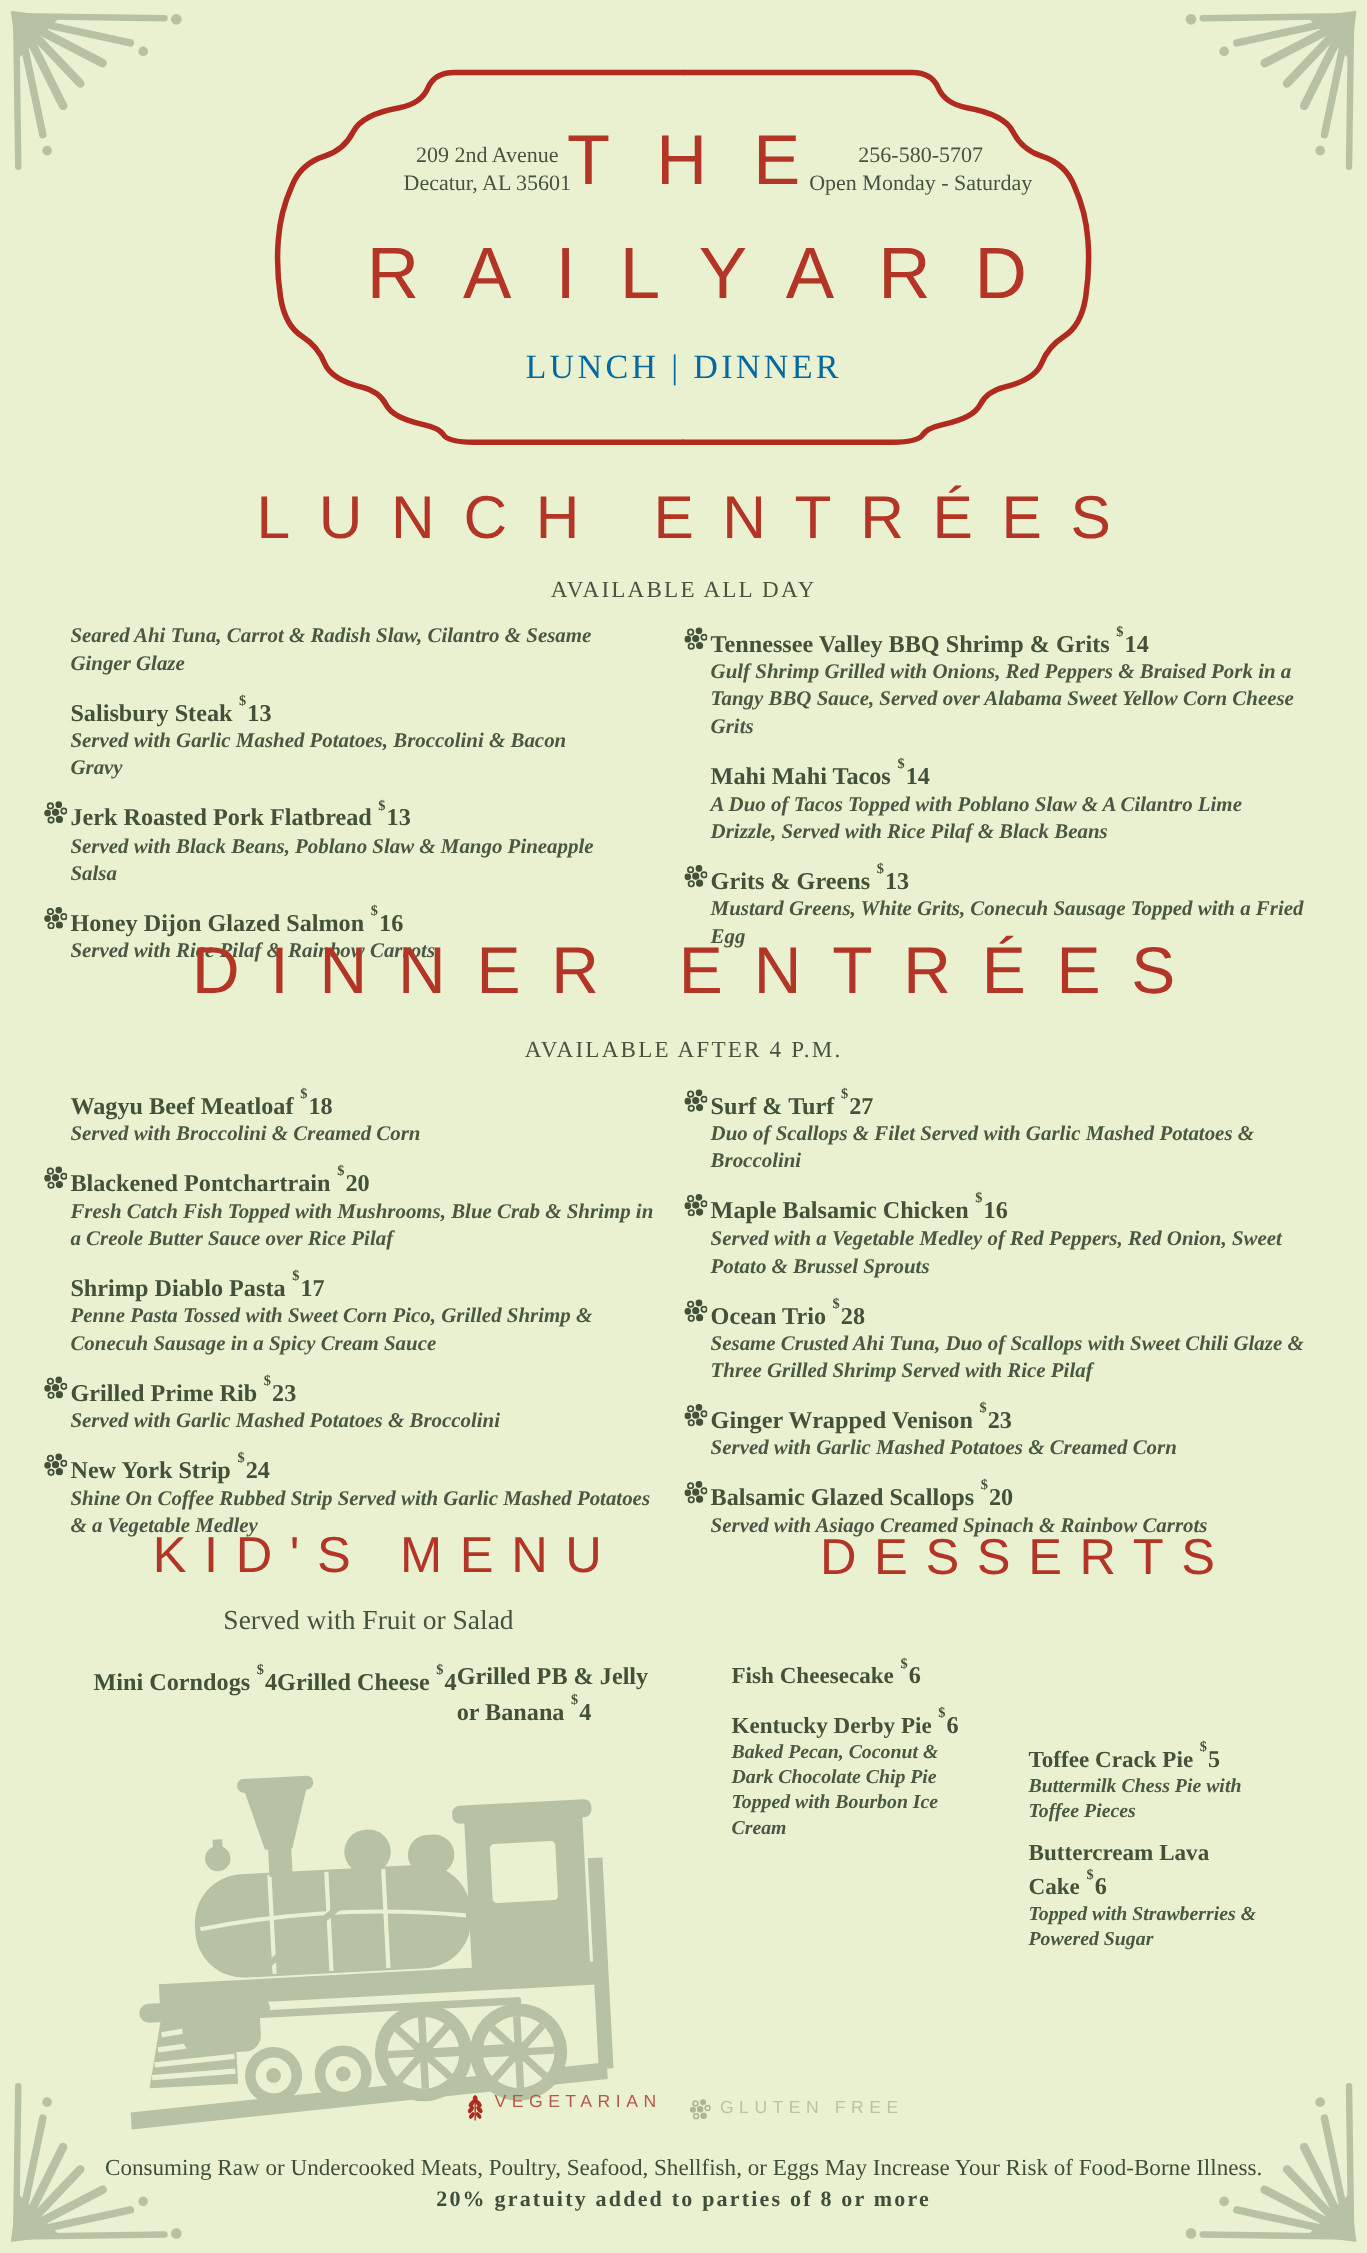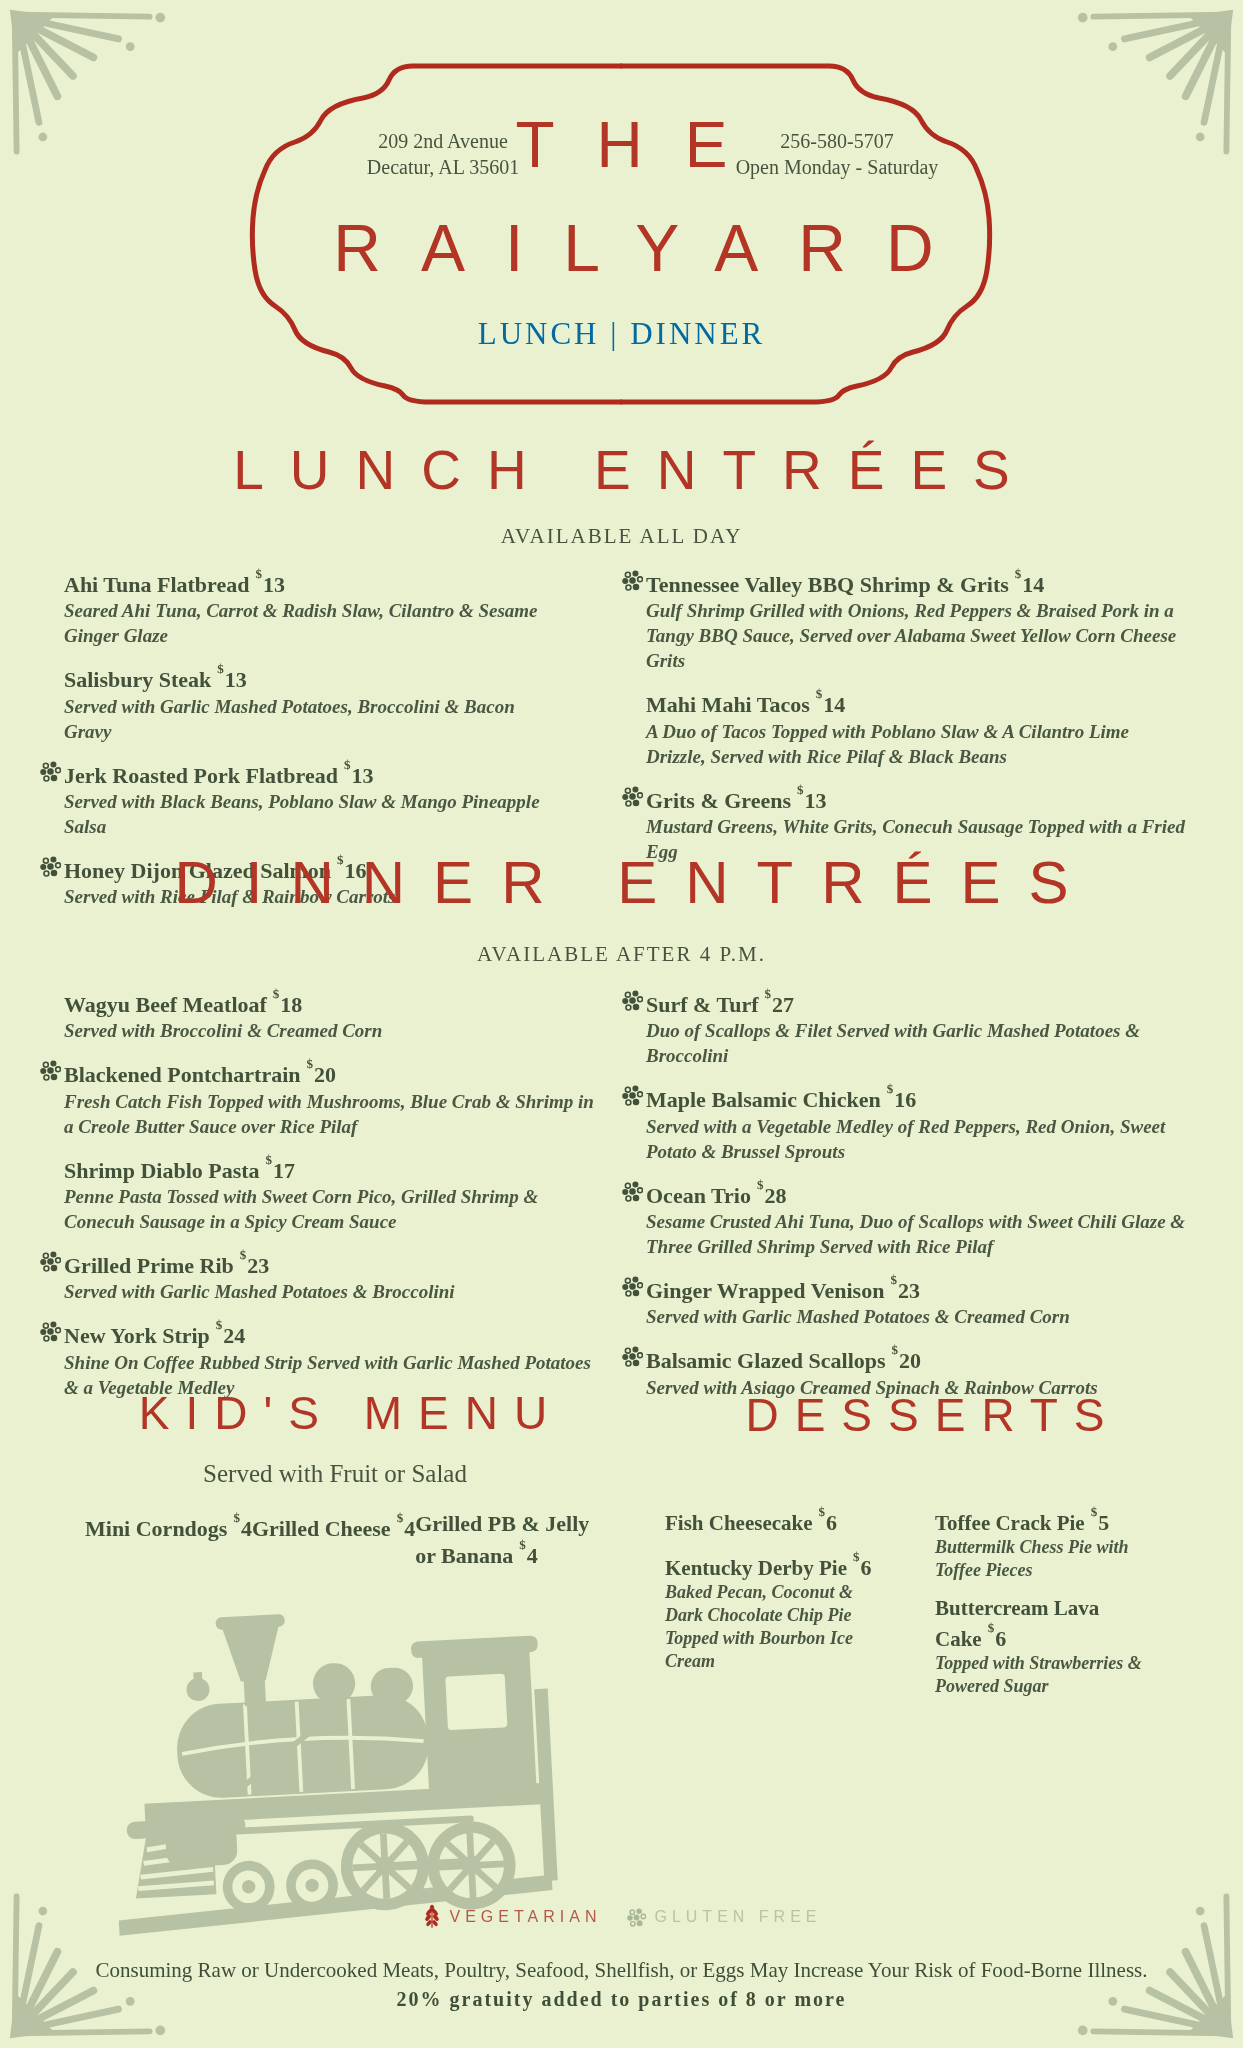--- a/index.html
+++ b/index.html
@@ -36,21 +36,21 @@
   .dessert .iname{font-size:21px;line-height:25px}
   .dessert .idesc{font-size:18px;line-height:23px}
   .dessert .item{margin-bottom:14px}
   .kids-row{display:flex;}
   .kids-row .item{max-width:178px;margin:0}
   
   .legend{display:flex;justify-content:center;align-items:center;gap:26px;
     font-family:"Liberation Sans",sans-serif;font-weight:300;font-size:16px;letter-spacing:5px}
   .legend .veg{color:var(--red-soft)}
   .legend .gf{color:#b9c3a6}
-  .legend .key{display:flex;align-items:center;gap:8px}
+  .legend .key{display:flex;align-items:flex-start;gap:8px}
   .foot1{font-size:21px;color:#3f4e39}
   .foot2{font-size:20px;font-weight:bold;letter-spacing:2px;color:#3f4e39}
   .corner{width:165px;height:165px}
   .tl{left:4px;top:4px}
   .tr{right:4px;top:4px;transform:scaleX(-1)}
   .bl{left:4px;bottom:4px;transform:scaleY(-1)}
   .br{right:4px;bottom:4px;transform:scale(-1,-1)}
 </style>
 </head>
 <body>
@@ -129,21 +129,20 @@
 <div class="abs heading center" style="left:0;right:0;top:438px;font-size:55px;letter-spacing:26px;padding-left:26px">LUNCH ENTRÉES</div>
 <div class="abs serif-sub center" style="left:0;right:0;top:524px">AVAILABLE ALL DAY</div>
 <div class="abs" style="left:40px;top:566px;width:505px">
   <div class="item">
     <span class="gficon" style="visibility: hidden;">
       <svg viewBox="0 0 18 18">
           <use href="#gfdots" fill="var(--green)" stroke="var(--green)"></use>
         </svg>
     </span>
     <div class="itext">
-      <div class="iname"><span>Ahi Tuna Flatbread</span><sup class="cur">$</sup><span class="price">13</span></div>
       <div class="idesc">Seared Ahi Tuna, Carrot &amp; Radish Slaw, Cilantro &amp; Sesame Ginger Glaze</div>
     </div>
   </div>
 
   <div class="item">
     <span class="gficon" style="visibility: hidden;">
       <svg viewBox="0 0 18 18">
           <use href="#gfdots" fill="var(--green)" stroke="var(--green)"></use>
         </svg>
     </span>
@@ -379,21 +378,21 @@
   </div>
 
   <div class="item">
 
     <div class="itext">
       <div class="iname"><span>Kentucky Derby Pie</span><sup class="cur">$</sup><span class="price">6</span></div>
       <div class="idesc">Baked Pecan, Coconut &amp; Dark Chocolate Chip Pie Topped with Bourbon Ice Cream</div>
     </div>
   </div>
 </div>
-<div class="abs dessert" style="left:935px;top:1505px;width:232px">
+<div class="abs dessert" style="left:935px;top:1581px;width:232px">
   <div class="item">
 
     <div class="itext">
       <div class="iname"><span>Toffee Crack Pie</span><sup class="cur">$</sup><span class="price">5</span></div>
       <div class="idesc">Buttermilk Chess Pie with Toffee Pieces</div>
     </div>
   </div>
 
   <div class="item">
 

